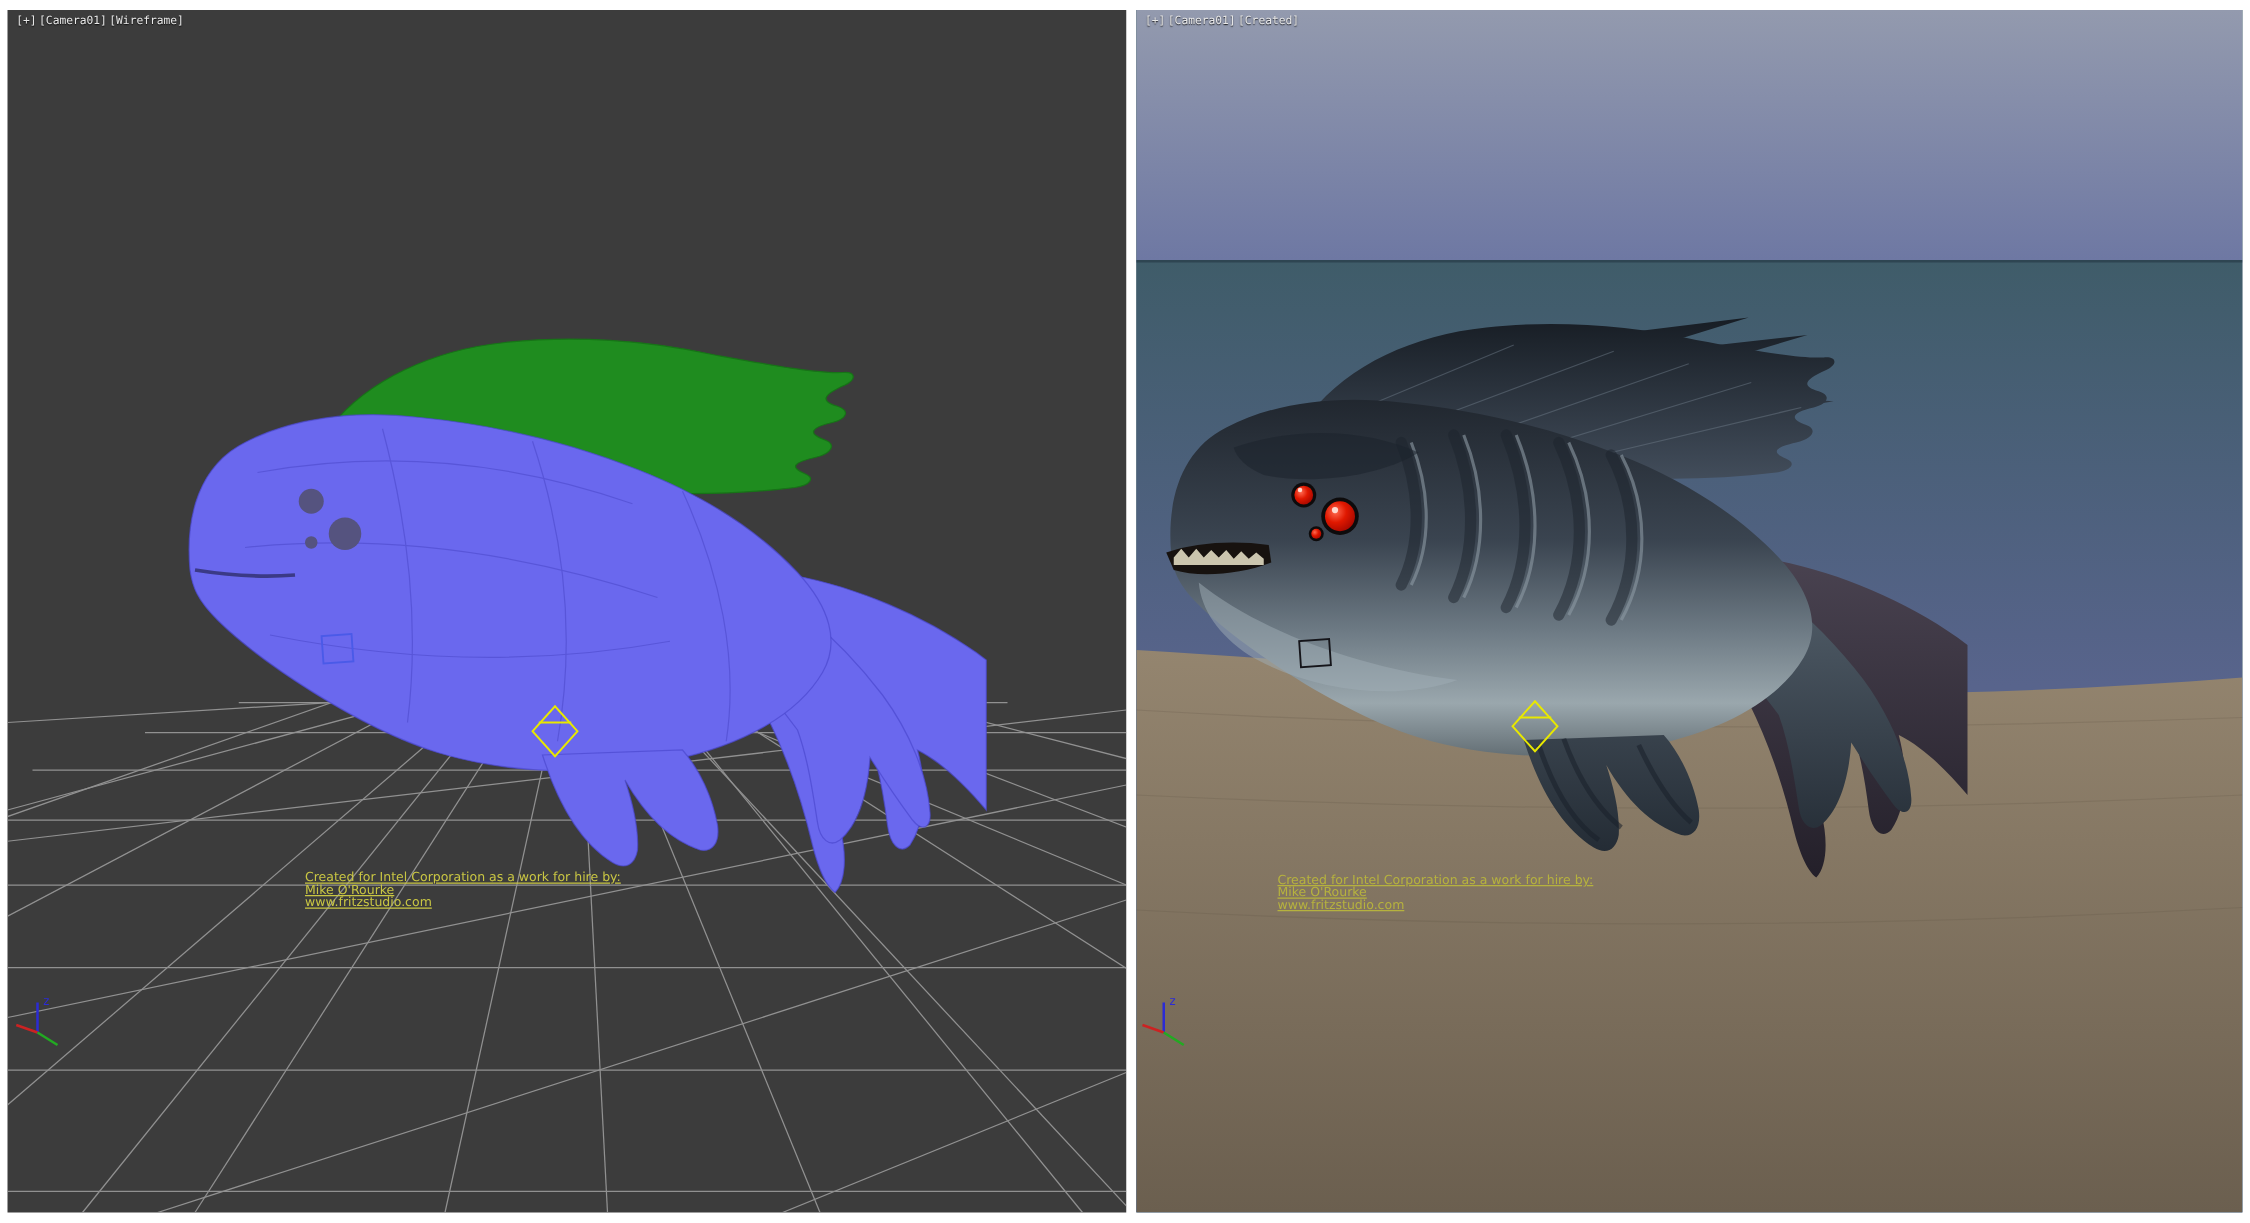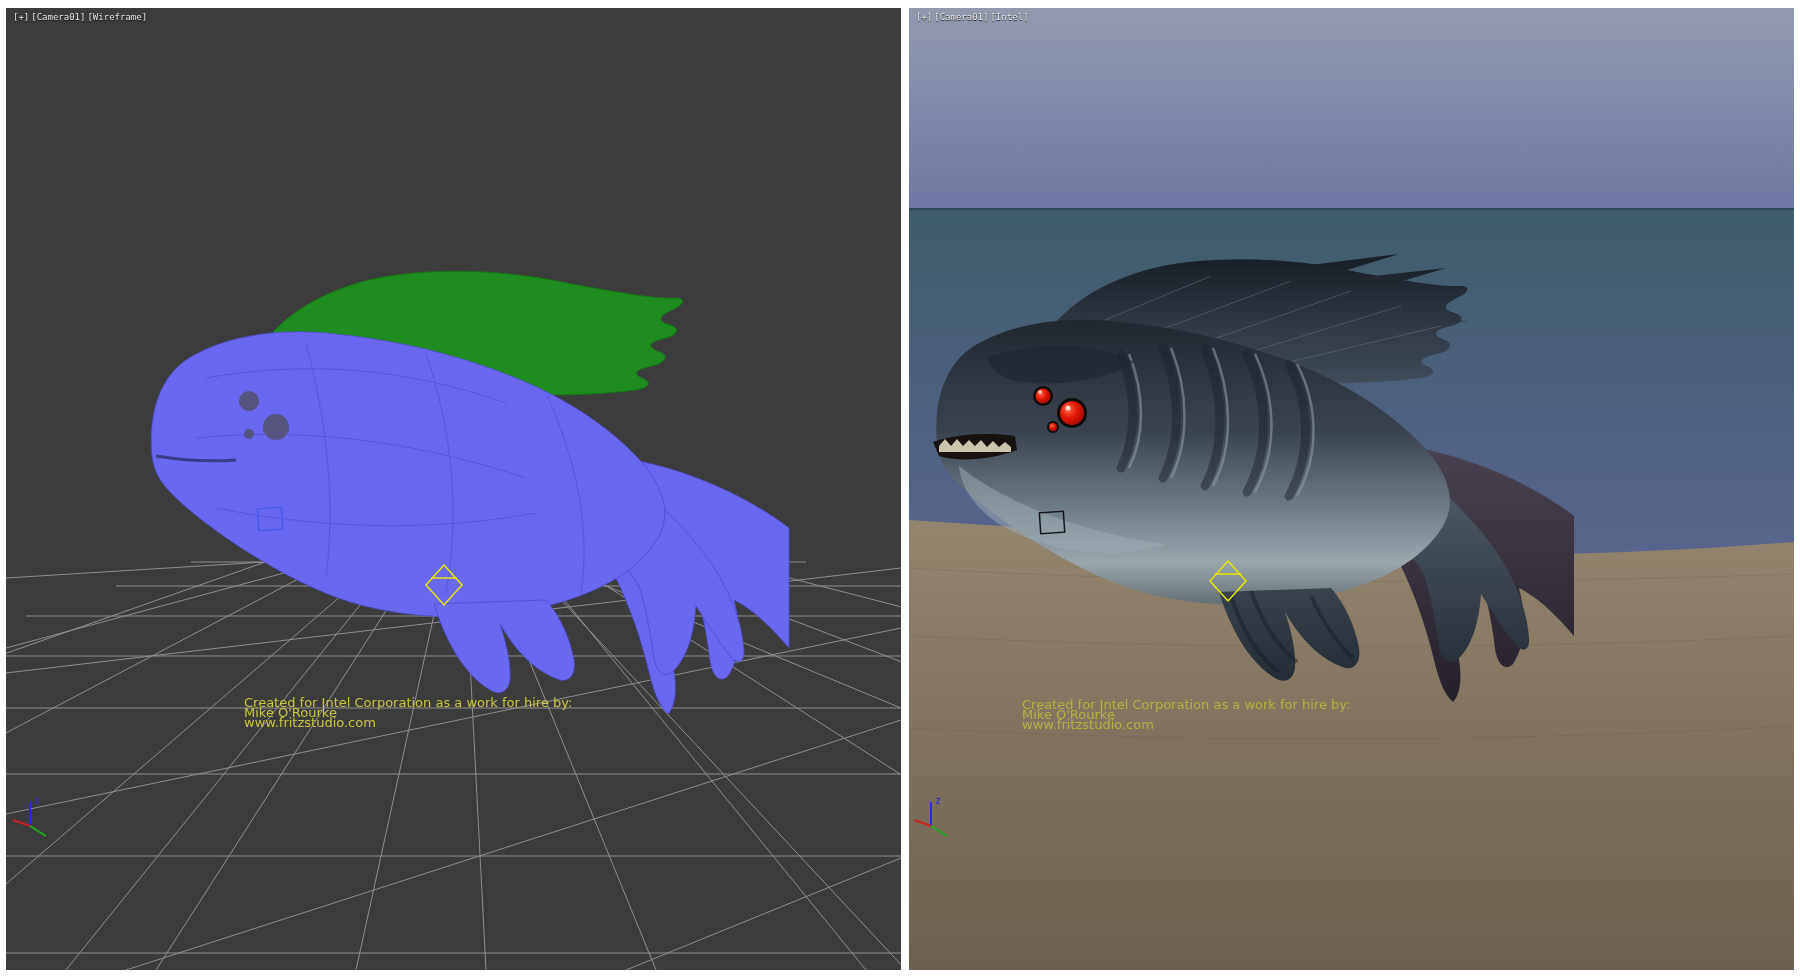--- a/index.html
+++ b/index.html
@@ -6,22 +6,22 @@
   .frame{position:relative;width:1800px;height:978px;background:#ffffff;overflow:hidden;
          font-family:"DejaVu Sans",sans-serif;}
   .viewport{position:absolute;top:8px;height:962px;overflow:hidden;}
   .viewport.left{left:6px;width:895px;background:#3c3c3c;}
   .viewport.right{left:909px;width:885px;background:#476170;}
   .viewport svg{position:absolute;left:0;top:0;display:block;}
   .vp-label{position:absolute;top:4px;left:7px;display:flex;gap:2px;
             font-family:"DejaVu Sans Mono",monospace;font-size:9px;color:#e9e9e9;
             text-shadow:0 1px 1px rgba(0,0,0,.85);cursor:pointer;z-index:5;}
   .vp-label span{white-space:pre;}
-  .credit{position:absolute;font-size:13px;line-height:10px;white-space:nowrap;z-index:4;
-          color:#c9c643;font-family:"DejaVu Sans",sans-serif;}
+  .credit{position:absolute;font-size:10px;line-height:10px;white-space:nowrap;z-index:4;
+          color:#c9c643;font-family:"DejaVu Sans",sans-serif;text-decoration:underline;}
   .viewport.left  .credit{left:238px;top:690px;}
   .viewport.right .credit{left:113px;top:692px;color:#b6b23e;}
 </style>
 </head>
 <body>
 
 <div class="frame">
 
   <div class="viewport left">
     <svg width="895" height="962" viewBox="0 0 895 962" preserveAspectRatio="none">
@@ -233,21 +233,21 @@
         <line x1="22" y1="818" x2="22" y2="794" stroke="#2b2bd5"></line>
         <line x1="22" y1="818" x2="5" y2="812" stroke="#cc2222"></line>
         <line x1="22" y1="818" x2="38" y2="828" stroke="#22aa22"></line>
         <text x="26" y="796" fill="#2b2bd5" font-size="10" stroke="none" font-family="DejaVu Sans Mono, monospace">z</text>
       </g>
     </svg>
 
     <div class="vp-label">
       <span>[+]</span>
       <span>[Camera01]</span>
-      <span>[Intel]</span>
+      <span>[Created]</span>
     </div>
 
     <div class="credit">
       <div>Created for Intel Corporation as a work for hire by:</div>
       <div>Mike O'Rourke</div>
       <div>www.fritzstudio.com</div>
     </div>
   </div>
 
 </div>

